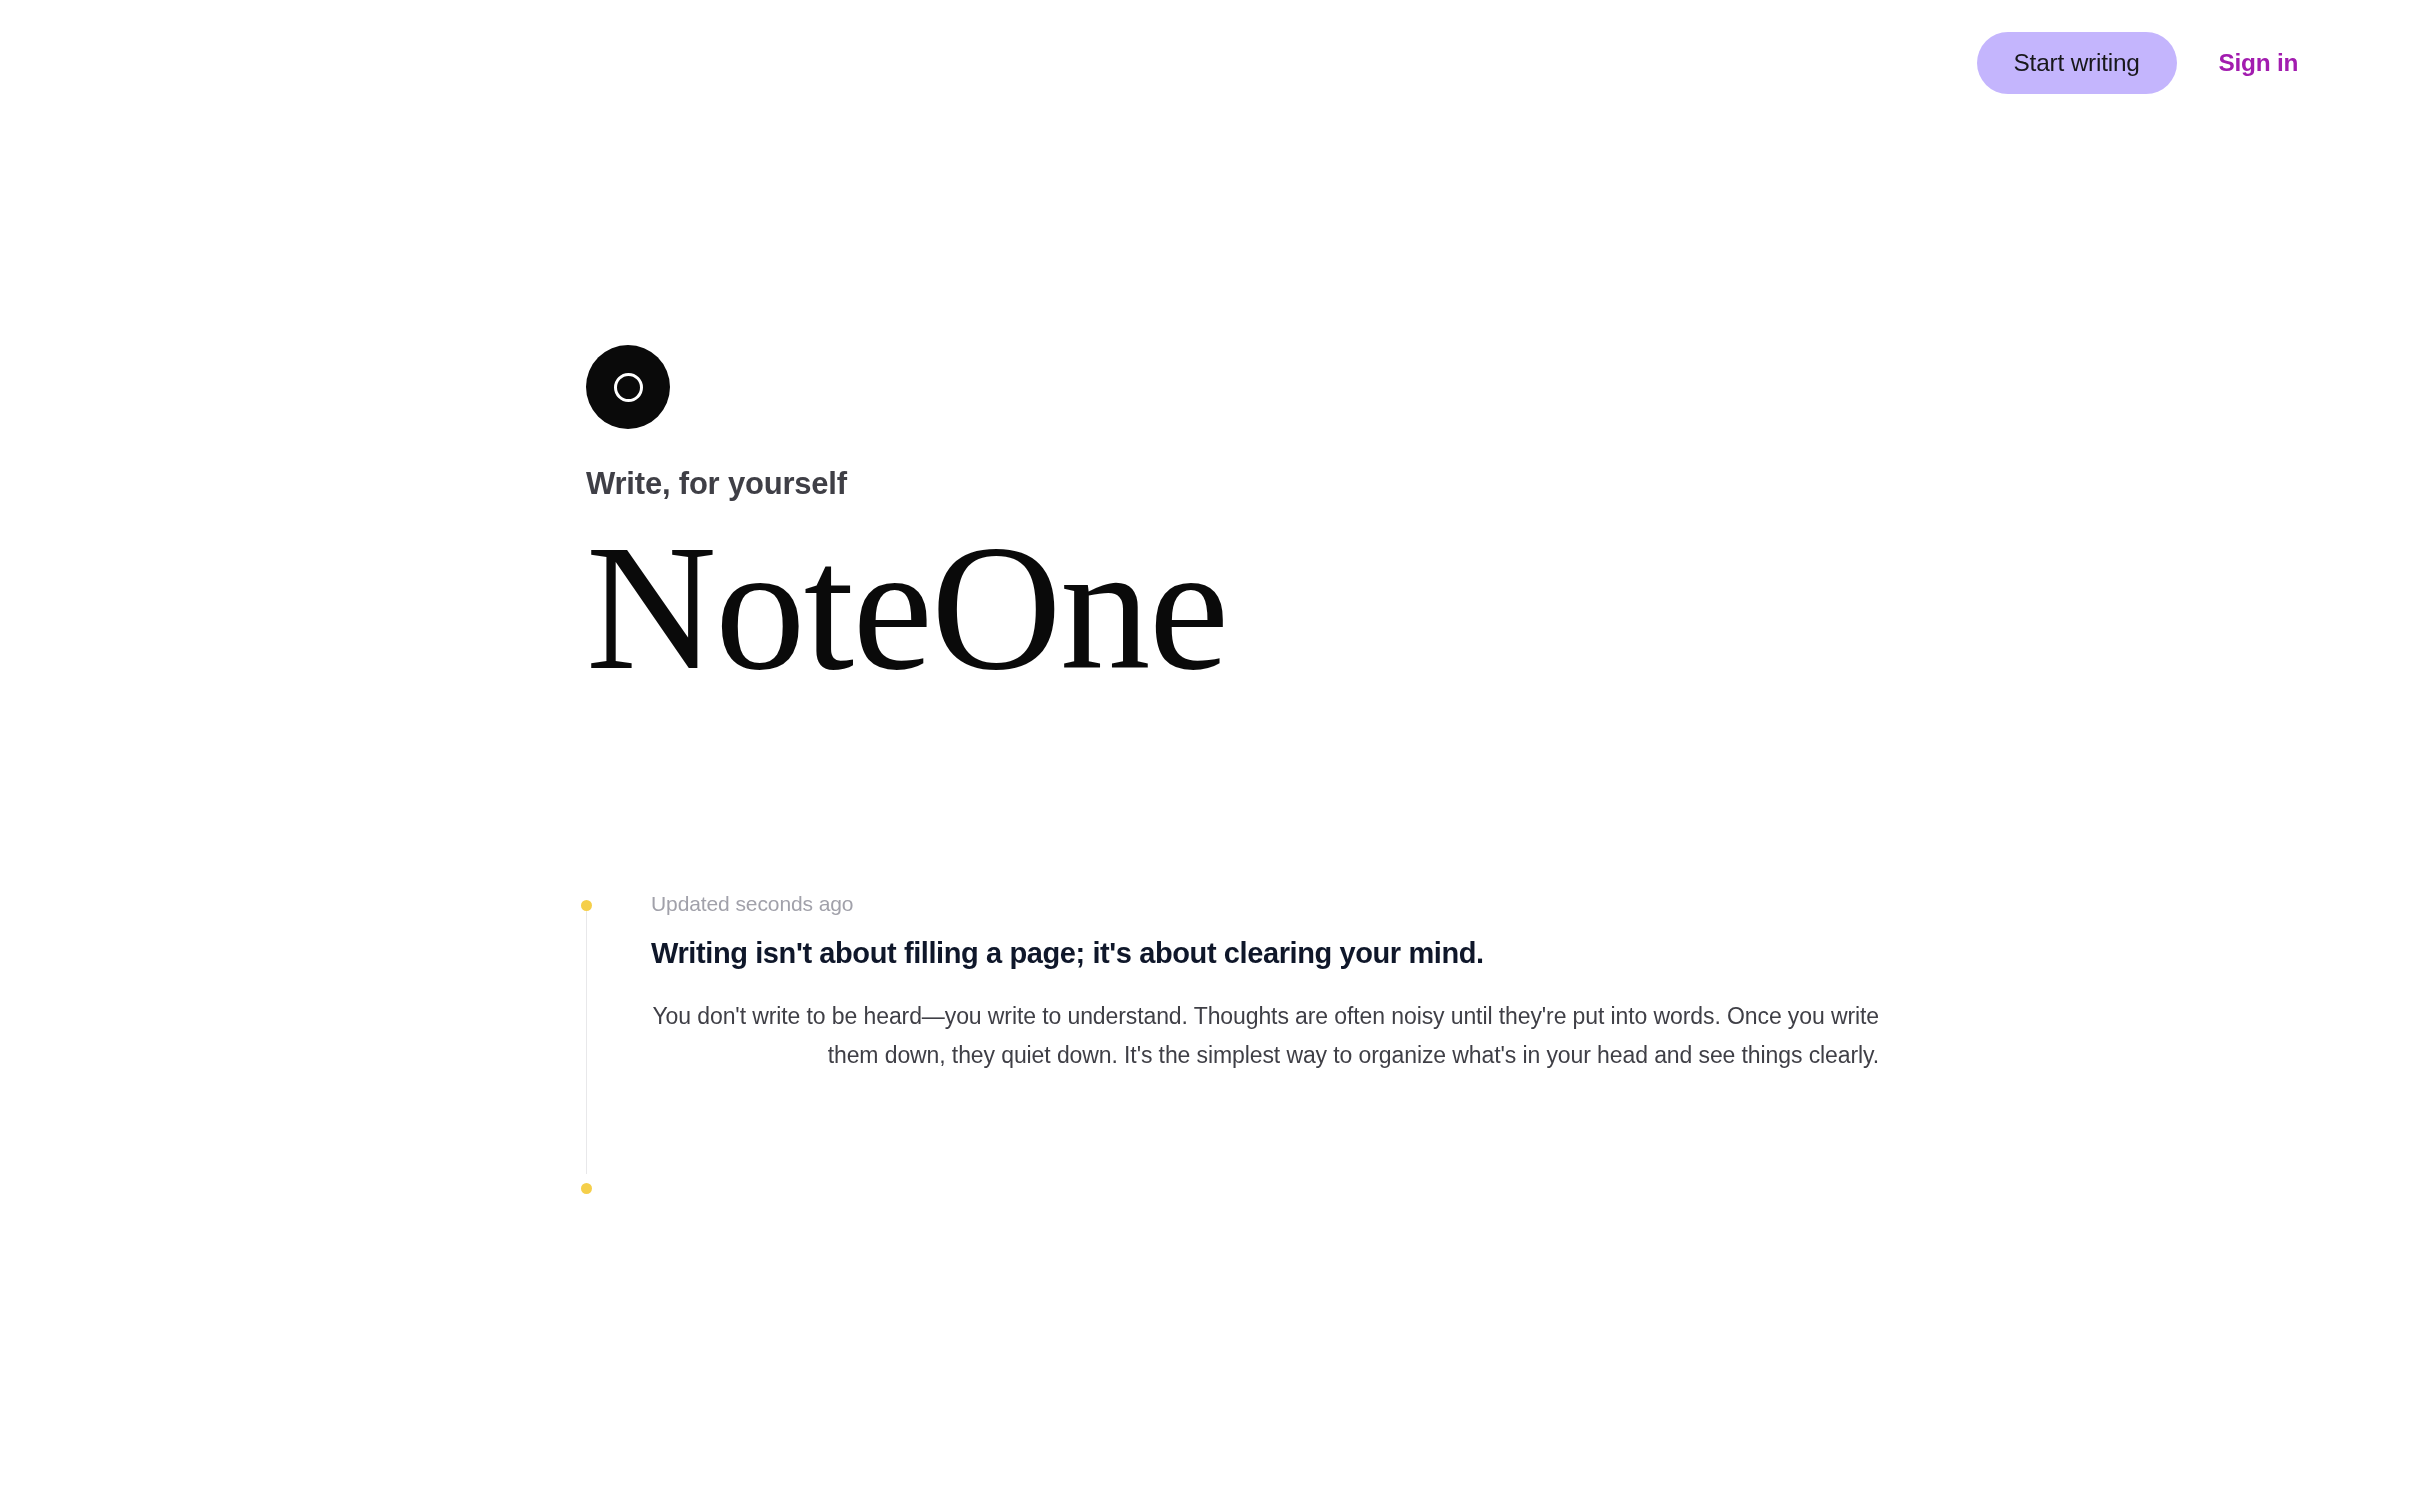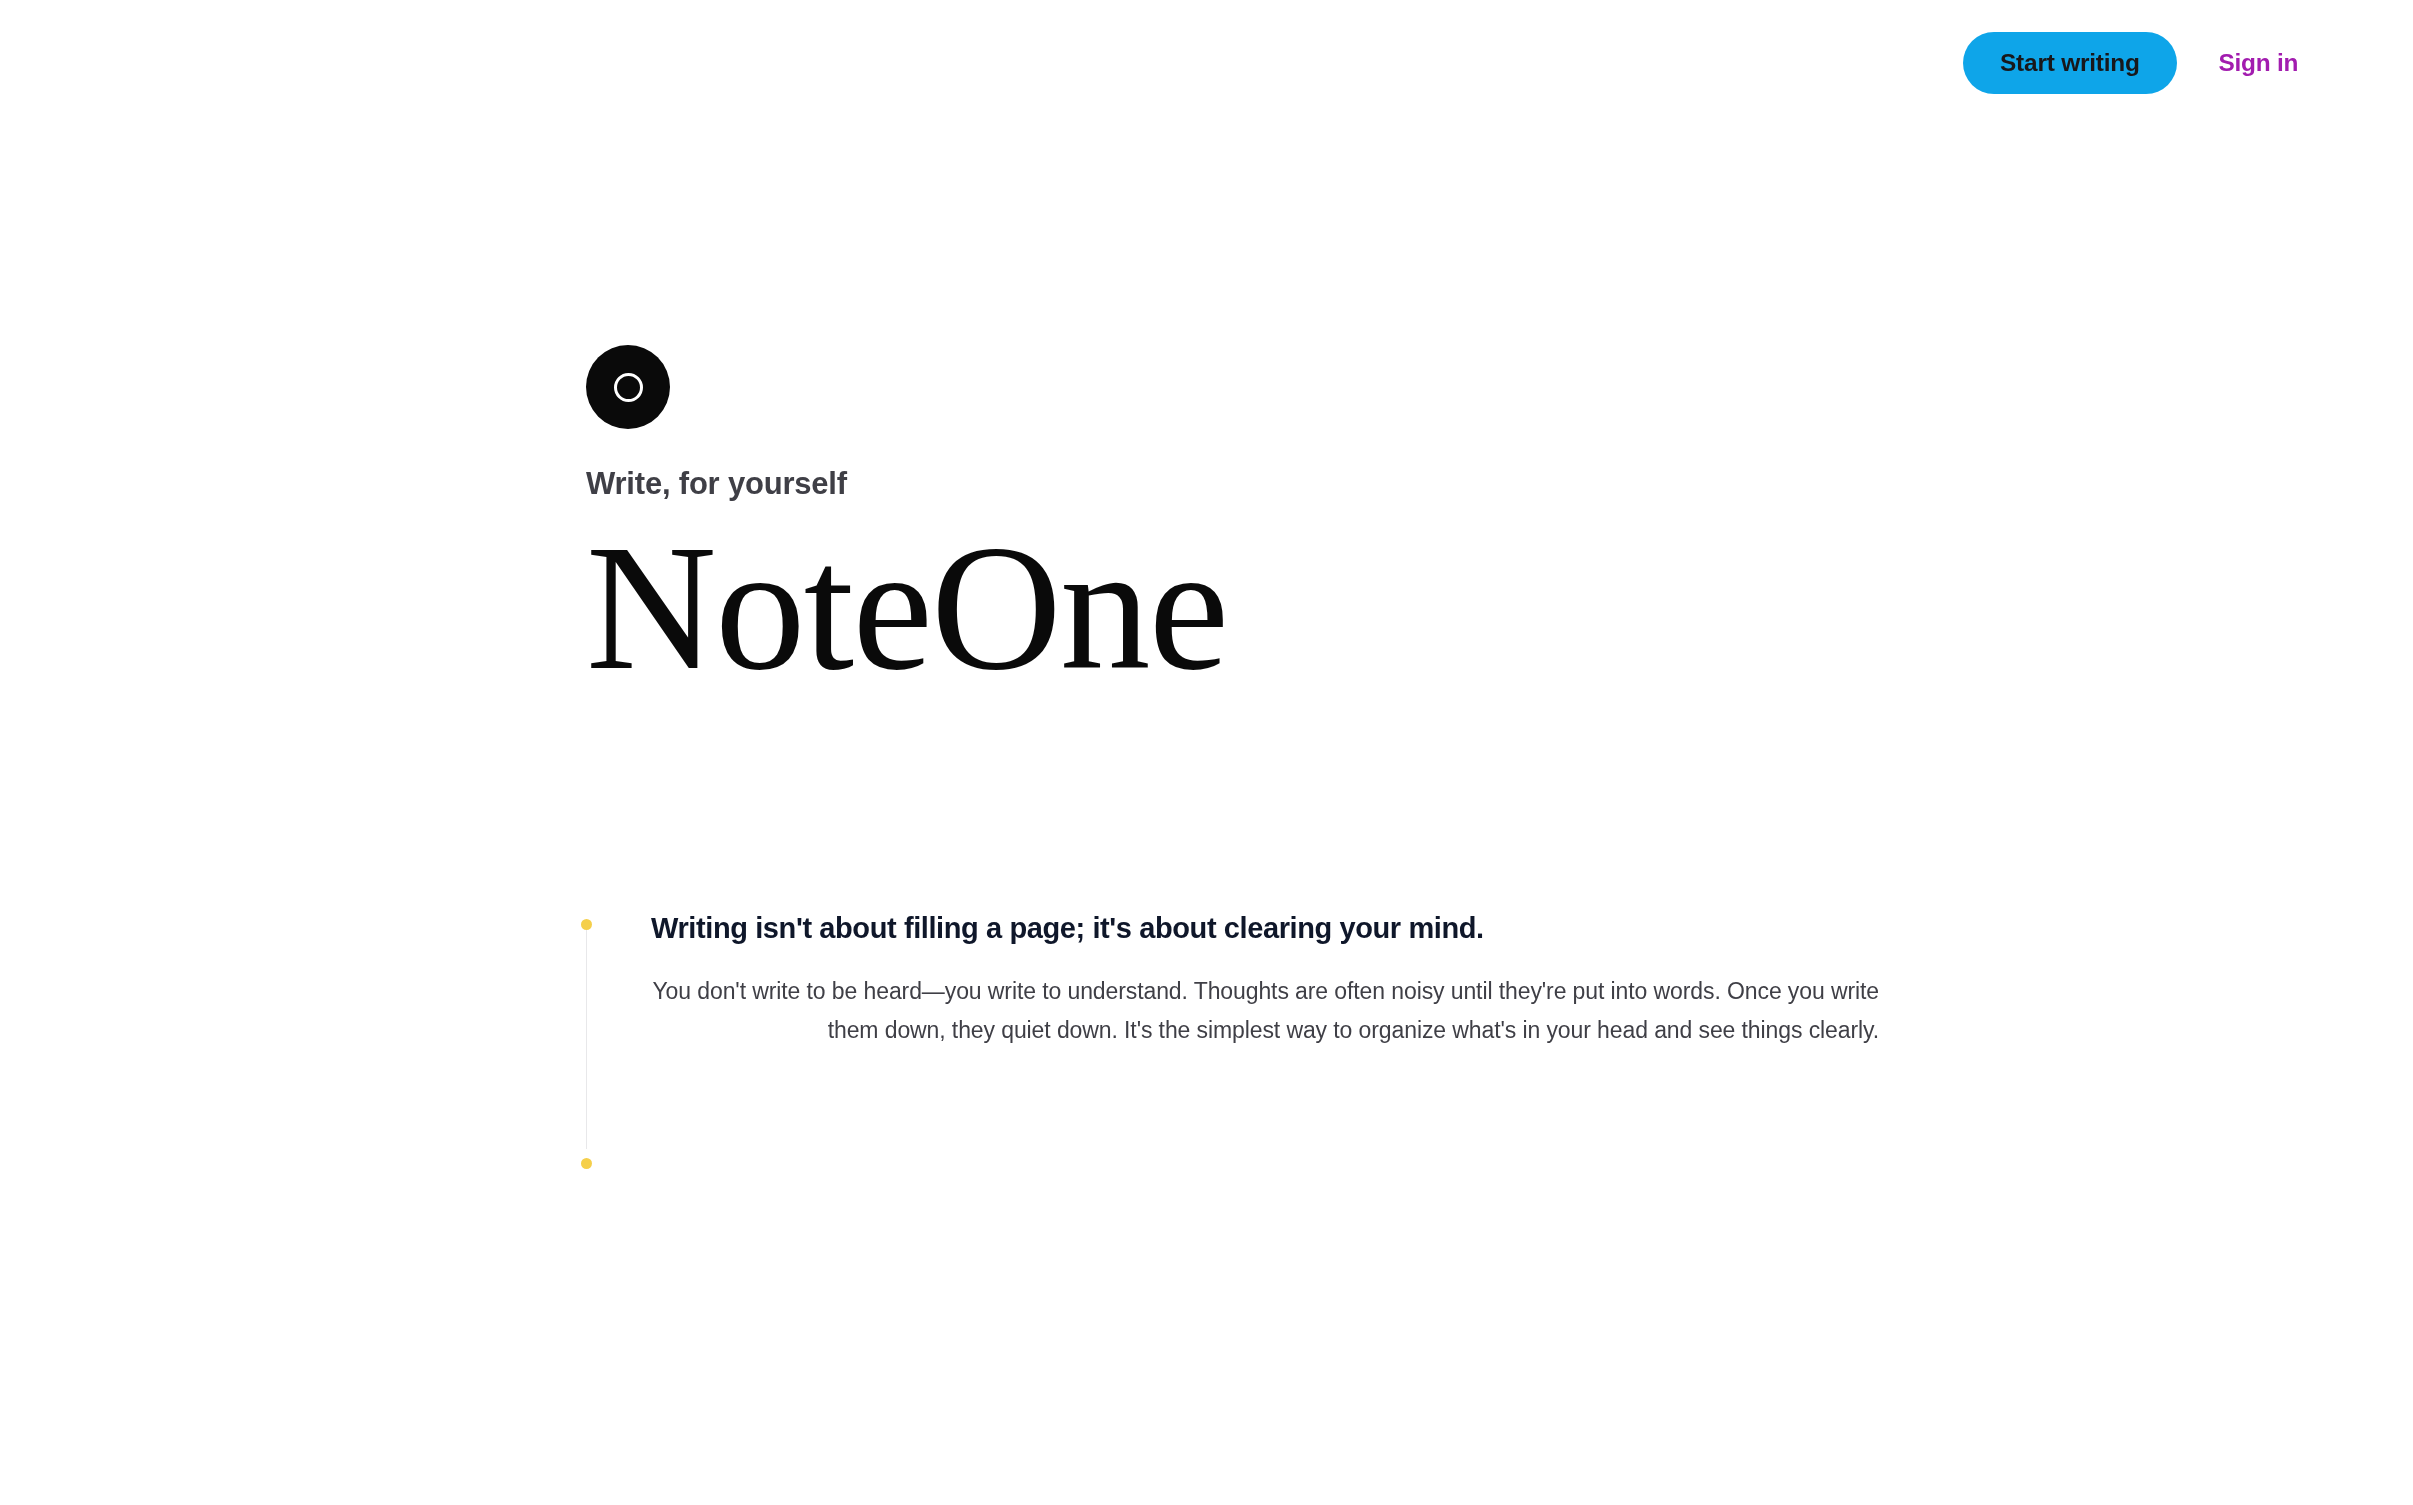--- a/index.html
+++ b/index.html
@@ -17,26 +17,26 @@
     position: absolute;
     top: 0; left: 0; right: 0;
     height: 126px;
     display: flex;
     align-items: center;
     justify-content: flex-end;
     padding-right: 108px;
     gap: 35px;
   }
   .start-writing-btn {
-    background: #0ea5e9;
+    background: #c4b5fd;
     color: #18181b;
     border: none;
     border-radius: 840px;
     font-size: 24.4px;
-    font-weight: 700;
+    font-weight: 400;
     letter-spacing: -0.2px;
     padding: 18.5px 37px;
     cursor: pointer;
     font-family: "Liberation Sans", sans-serif;
     line-height: 1;
   }
   .signin-link {
     color: #a21caf;
     font-size: 24.4px;
     font-weight: 700;
@@ -153,20 +153,21 @@
   </div>
   <div class="tagline">Write, for yourself</div>
   <div class="wordmark">NoteOne</div>
 </div>
 
 <div class="timeline">
 
   <div class="note note--first">
     <div class="rail"></div>
     <div class="note-dot"></div>
+    <div class="note-time">Updated seconds ago</div>
     <div class="note-title">Writing isn't about filling a page; it's about clearing your mind.</div>
     <div class="note-body">You don't write to be heard—you write to understand. Thoughts are often noisy until they're put into words. Once you write them down, they quiet down. It's the simplest way to organize what's in your head and see things clearly.</div>
   </div>
 
   <div class="note note--second">
     <div class="note-dot"></div>
   </div>
 
 </div>
 

